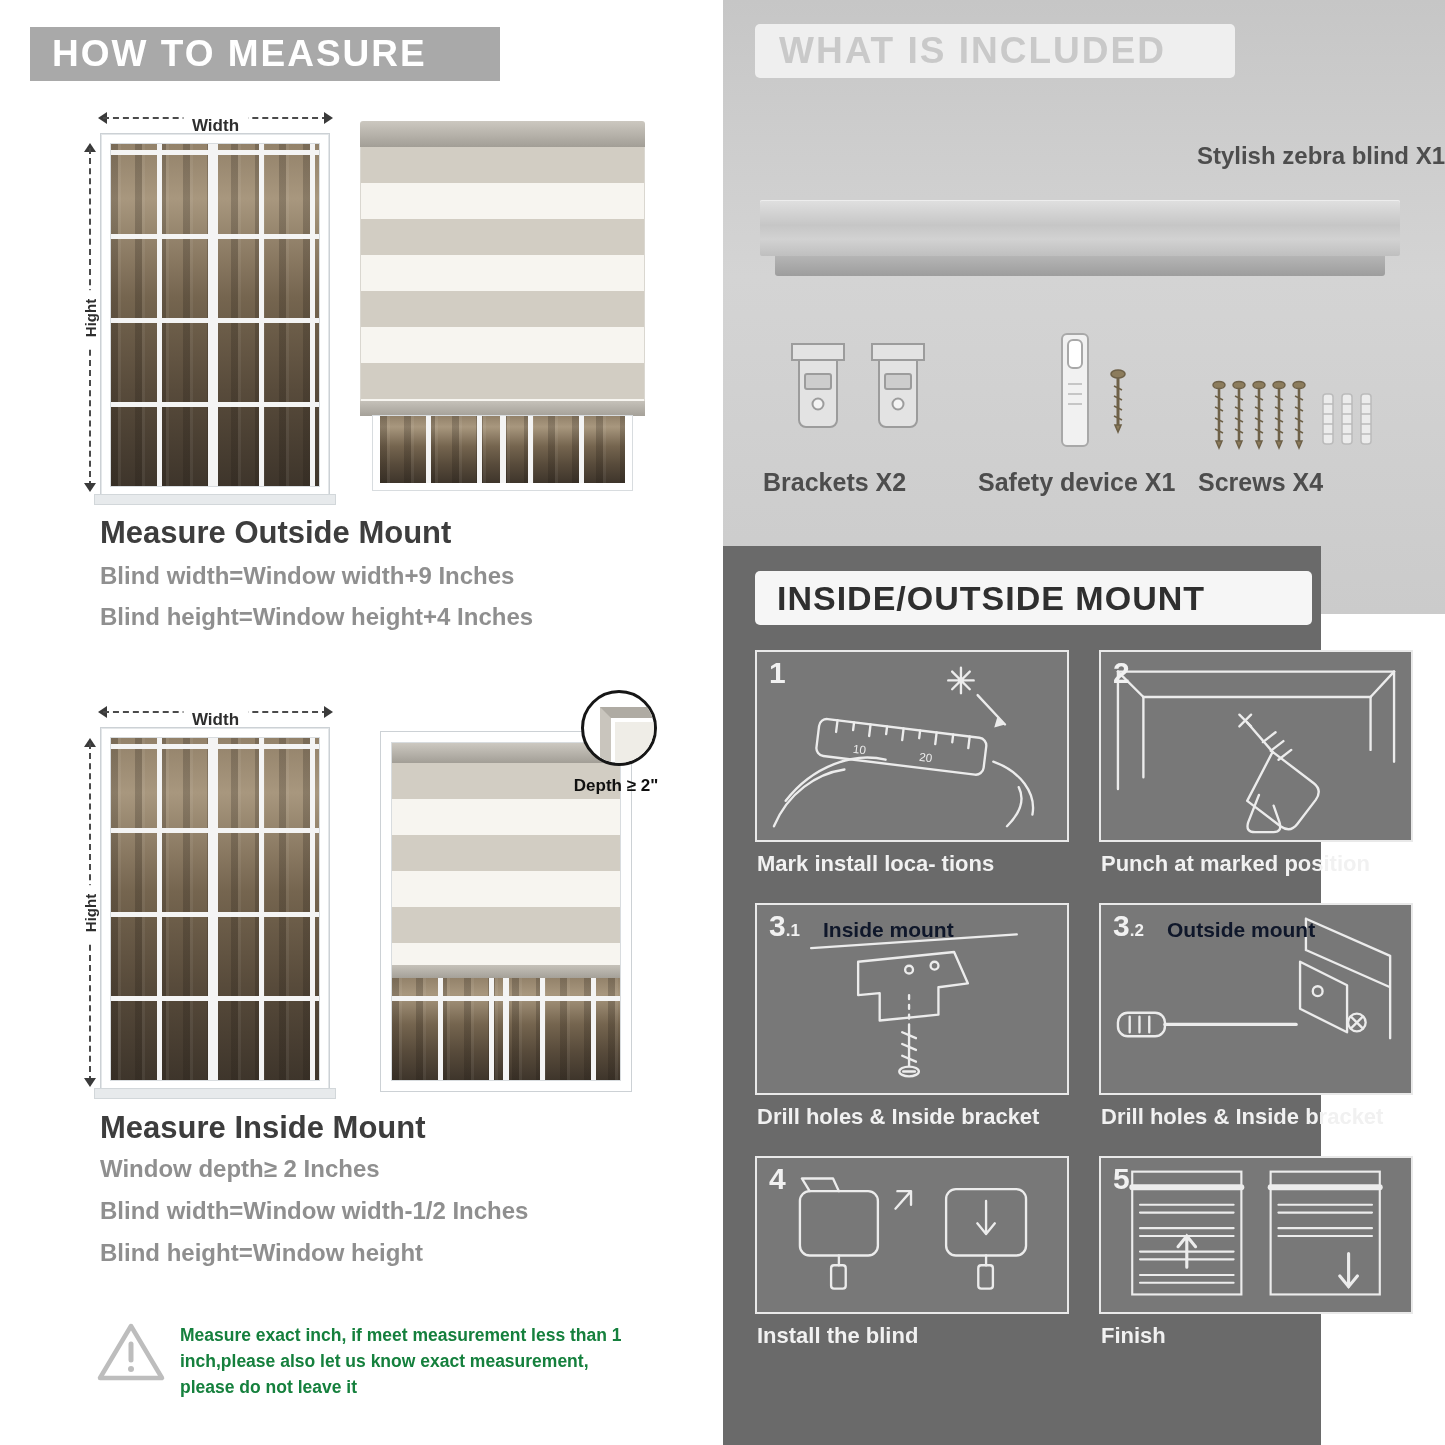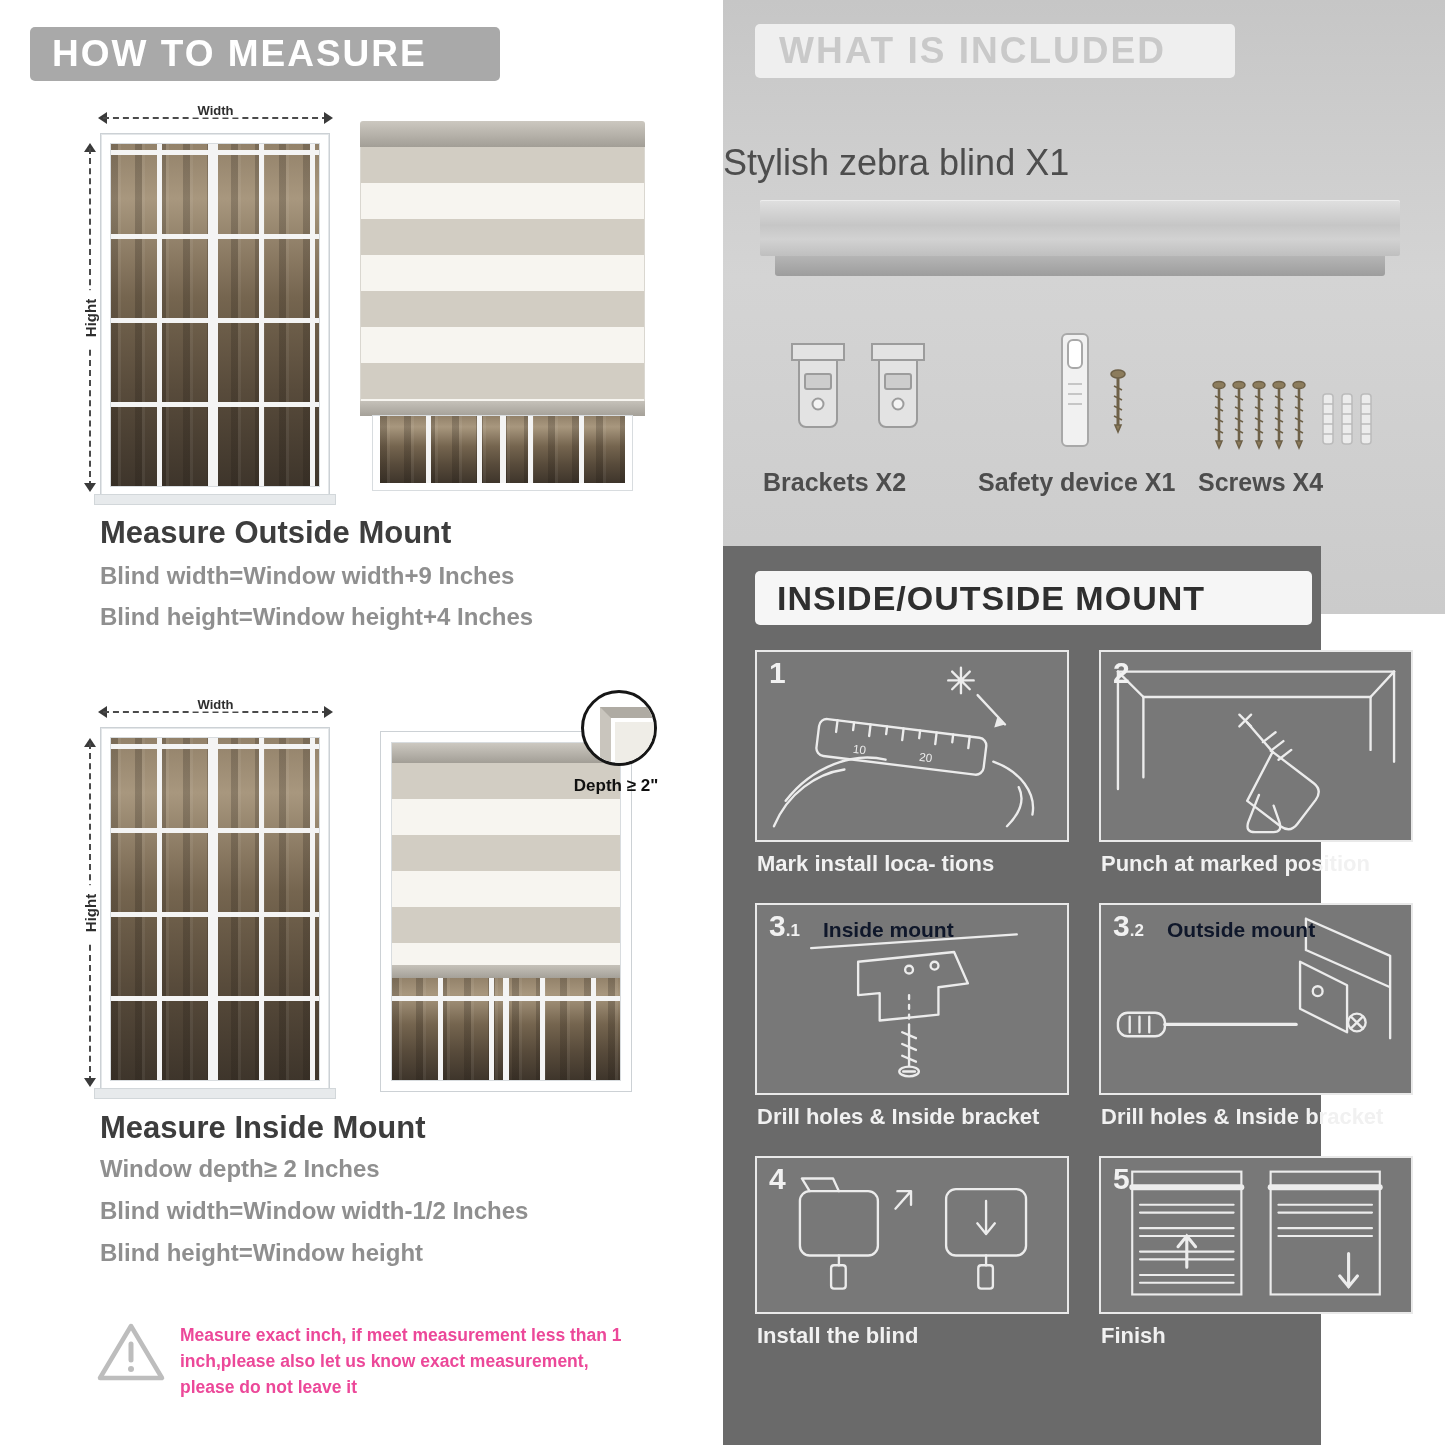--- a/index.html
+++ b/index.html
@@ -2,42 +2,42 @@
 <html><head>
 <meta charset="utf-8">
 <style>
   *{box-sizing:border-box;margin:0;padding:0}
   html,body{width:1445px;height:1445px}
   body{font-family:"Liberation Sans",sans-serif;background:#fff;position:relative;overflow:hidden}
   .page{position:absolute;inset:0;overflow:hidden}
 
   
   .left{position:absolute;left:0;top:0;width:723px;height:1445px;background:#fff}
-  .htm-banner{position:absolute;left:30px;top:27px;width:470px;height:54px;background:#a9a9a9;border-radius:5px;
+  .htm-banner{position:absolute;left:30px;top:27px;width:470px;height:54px;background:#a9a9a9;border-radius:0;
     color:#fff;font-size:37px;font-weight:bold;letter-spacing:2px;line-height:54px;padding-left:22px;white-space:nowrap}
 
   .photo{background-image:
       linear-gradient(90deg, transparent calc(50% - 3px), #f4f4f4 calc(50% - 3px), #f4f4f4 calc(50% + 3px), transparent calc(50% + 3px)),
       repeating-linear-gradient(90deg, transparent 0 46px, #f4f4f4 46px 51px),
       repeating-linear-gradient(0deg, transparent 0 79px, #f4f4f4 79px 84px),
       repeating-linear-gradient(90deg, rgba(28,22,16,.22) 0 7px, rgba(255,255,255,.06) 7px 10px, transparent 10px 24px),
       linear-gradient(180deg,#93826a 0%,#a8977e 16%,#75654f 45%,#584b3b 72%,#3e352b 100%)}
 
   .window{position:absolute;background:#fff;border:1px solid #ccd1d5;padding:9px;box-shadow:inset 0 0 0 1px #e4e7e9}
   .window::after{content:"";position:absolute;left:-7px;right:-7px;bottom:-9px;height:9px;background:#e7eaec;border:1px solid #d2d7da}
   .panes{width:100%;height:100%;border:1px solid #d8dcdf}
 
   
   .warrow{position:absolute;height:16px}
   .warrow .line{position:absolute;left:3px;right:3px;top:7px;border-top:2px dashed #4a4a4a}
   .warrow::before,.warrow::after{content:"";position:absolute;top:2px;width:0;height:0;border:6px solid transparent}
   .warrow::before{left:-2px;border-left:0;border-right:9px solid #3a3a3a}
   .warrow::after{right:-2px;border-right:0;border-left:9px solid #3a3a3a}
-  .warrow .lbl{position:absolute;left:50%;top:0;transform:translate(-50%,-50%);background:#fff;padding:0 9px;
-    font-size:13px;font-weight:bold;color:#2e2e2e;white-space:nowrap}
+  .warrow .lbl{position:absolute;left:50%;top:16px;transform:translate(-50%,-50%);background:#fff;padding:0 9px;
+    font-size:17px;font-weight:bold;color:#2e2e2e;white-space:nowrap}
   .harrow{position:absolute;width:16px}
   .harrow .line{position:absolute;top:3px;bottom:3px;left:7px;border-left:2px dashed #4a4a4a}
   .harrow::before,.harrow::after{content:"";position:absolute;left:2px;width:0;height:0;border:6px solid transparent}
   .harrow::before{top:-2px;border-top:0;border-bottom:9px solid #3a3a3a}
   .harrow::after{bottom:-2px;border-bottom:0;border-top:9px solid #3a3a3a}
   .harrow .lbl{position:absolute;left:8px;top:50%;transform:translate(-50%,-50%) rotate(-90deg);background:#fff;padding:0 9px;
     font-size:15px;font-weight:bold;color:#2e2e2e}
 
   
   .cassette{height:26px;background:linear-gradient(180deg,#ccc8c0 0%,#b3afa7 60%,#a29e96 100%);border-radius:3px 3px 0 0}
@@ -54,28 +54,28 @@
   .blind-in .photo{flex:1}
   .depth-circle{position:absolute;right:-26px;top:-42px;width:76px;height:76px;border:3px solid #161616;border-radius:50%;background:#fff;overflow:hidden}
   .depth-circle::before{content:"";position:absolute;left:16px;top:14px;width:70px;height:70px;border-left:11px solid #c9c5bd;border-top:11px solid #afaba3}
   .depth-circle::after{content:"";position:absolute;left:31px;top:29px;width:50px;height:50px;background:#efede7}
   .depth-label{position:absolute;left:150px;top:44px;width:170px;font-size:17px;font-weight:bold;color:#101010;text-align:center}
 
   .h-heading{position:absolute;left:100px;font-size:31px;font-weight:bold;color:#3d3d3d;white-space:nowrap}
   .h-line{position:absolute;left:100px;font-size:24px;font-weight:bold;color:#8f8f8f;white-space:nowrap}
 
   .warn-icon{position:absolute;left:95px;top:1320px;width:72px;height:66px}
-  .warn-text{position:absolute;left:180px;top:1322px;width:450px;font-size:17.5px;font-weight:bold;color:#ec4899;line-height:26px}
+  .warn-text{position:absolute;left:180px;top:1322px;width:450px;font-size:17.5px;font-weight:bold;color:#15803d;line-height:26px}
 
   
   .right-top{position:absolute;left:723px;top:0;width:722px;height:614px;
     background:linear-gradient(180deg,#c6c6c6 0%,#d4d4d4 45%,#cbcbcb 100%)}
   .wii-banner{position:absolute;left:32px;top:24px;width:480px;height:54px;background:#efefef;border-radius:5px;
     color:#c9c9c9;font-size:37px;font-weight:bold;letter-spacing:2px;line-height:54px;padding-left:24px;white-space:nowrap}
-  .blind-name{position:absolute;left:0;width:100%;top:142px;text-align:left;font-size:36px;font-weight:normal;color:#4d4d4d}
+  .blind-name{position:absolute;left:0;width:100%;top:142px;text-align:right;font-size:24px;font-weight:bold;color:#4d4d4d}
   .headrail{position:absolute;left:37px;top:200px;width:640px}
   .rail-top{height:56px;background:linear-gradient(180deg,#e0e0e0 0%,#c6c6c6 45%,#d2d2d2 70%,#bfbfbf 100%);border-radius:2px;box-shadow:inset 0 1px 0 #ededed}
   .rail-lip{margin:0 15px;height:20px;background:linear-gradient(180deg,#b5b5b5,#9d9d9d);border-radius:0 0 3px 3px}
   .item{position:absolute;display:flex;align-items:flex-start}
   .ilabel{position:absolute;top:468px;font-size:25px;font-weight:bold;color:#4d4d4d;white-space:nowrap}
 
   
   .right-bottom{position:absolute;left:723px;top:546px;width:598px;height:899px;background:#6a6a6a}
   .iom-banner{position:absolute;left:32px;top:25px;width:557px;height:54px;background:#f6f6f6;border-radius:5px;
     color:#2f2f2f;font-size:34px;font-weight:bold;letter-spacing:1px;line-height:54px;padding-left:22px;white-space:nowrap}

